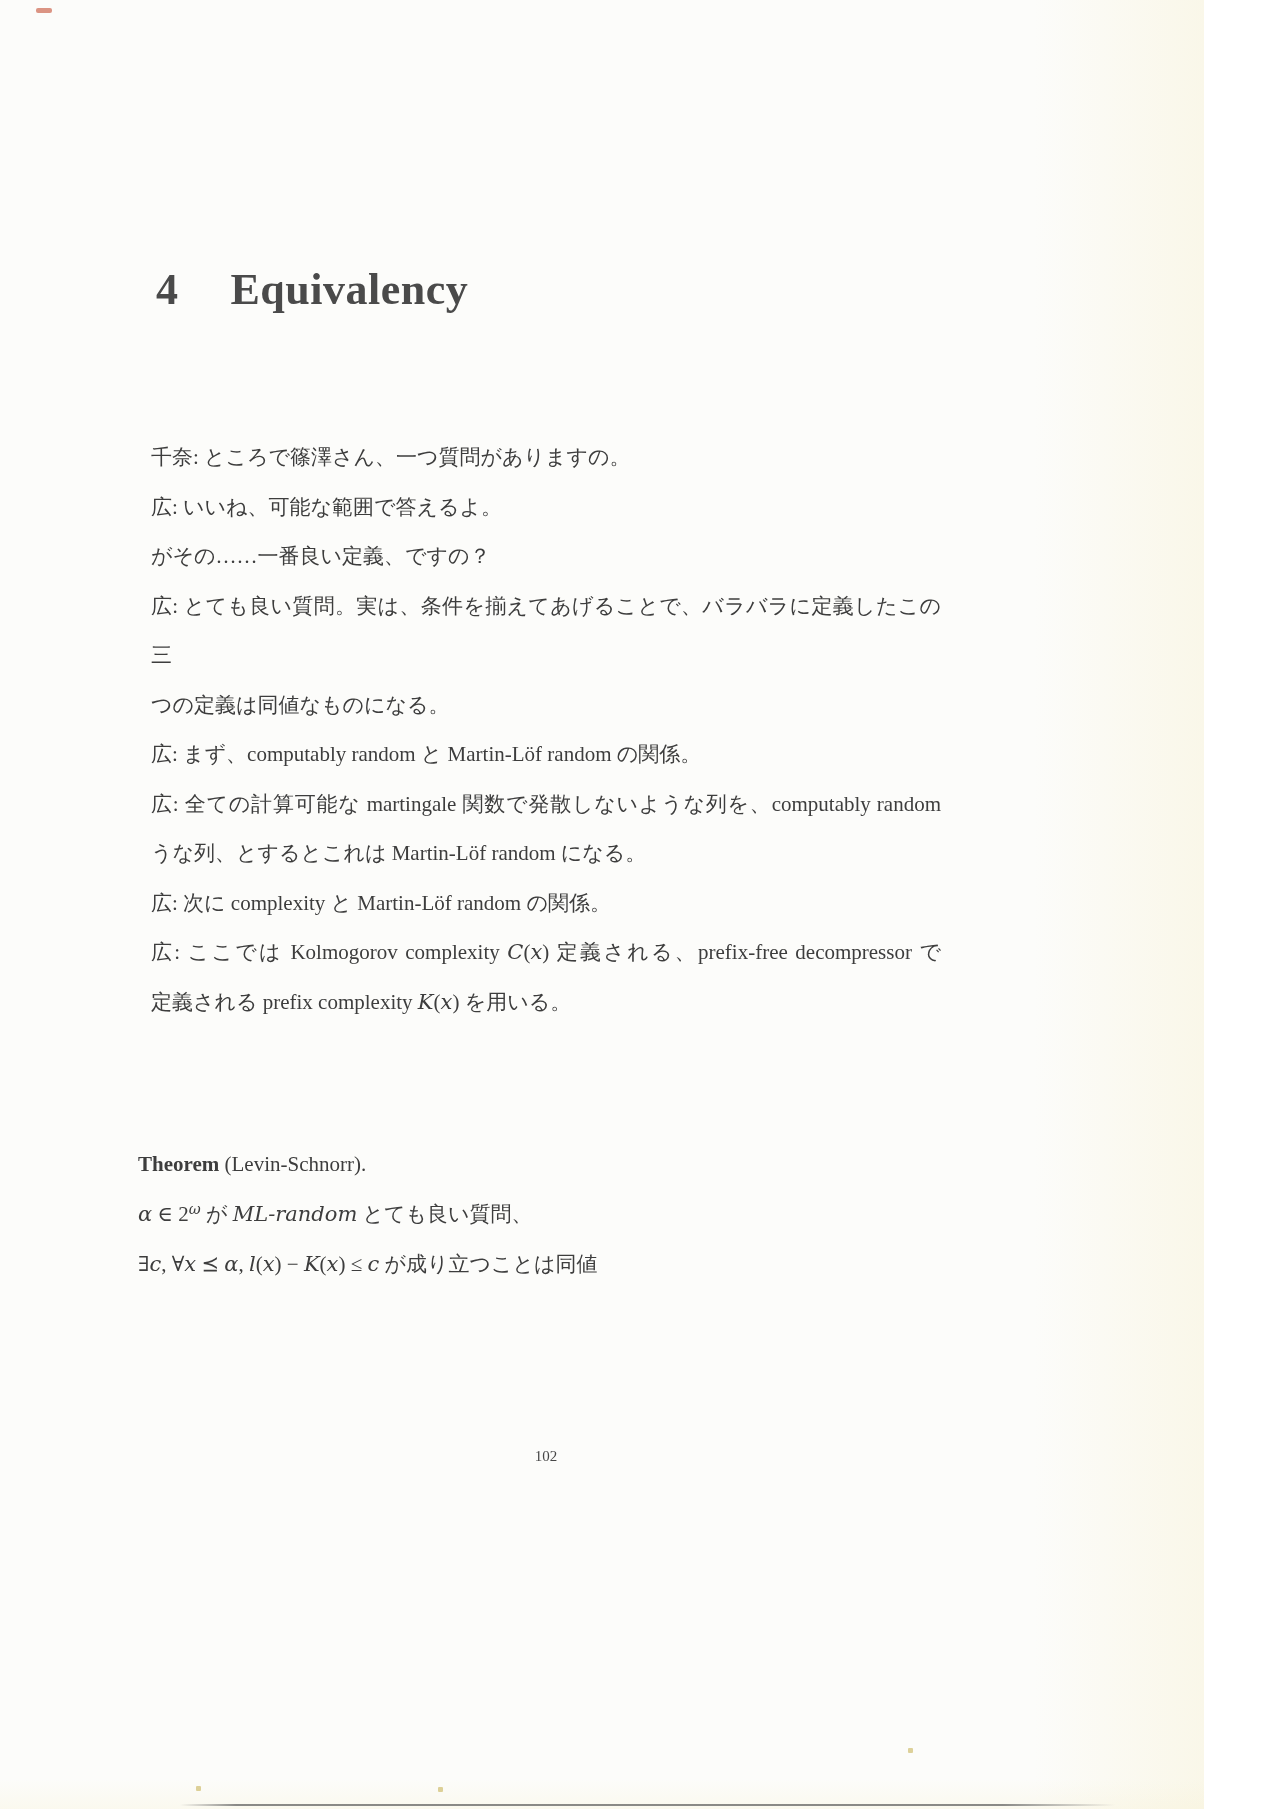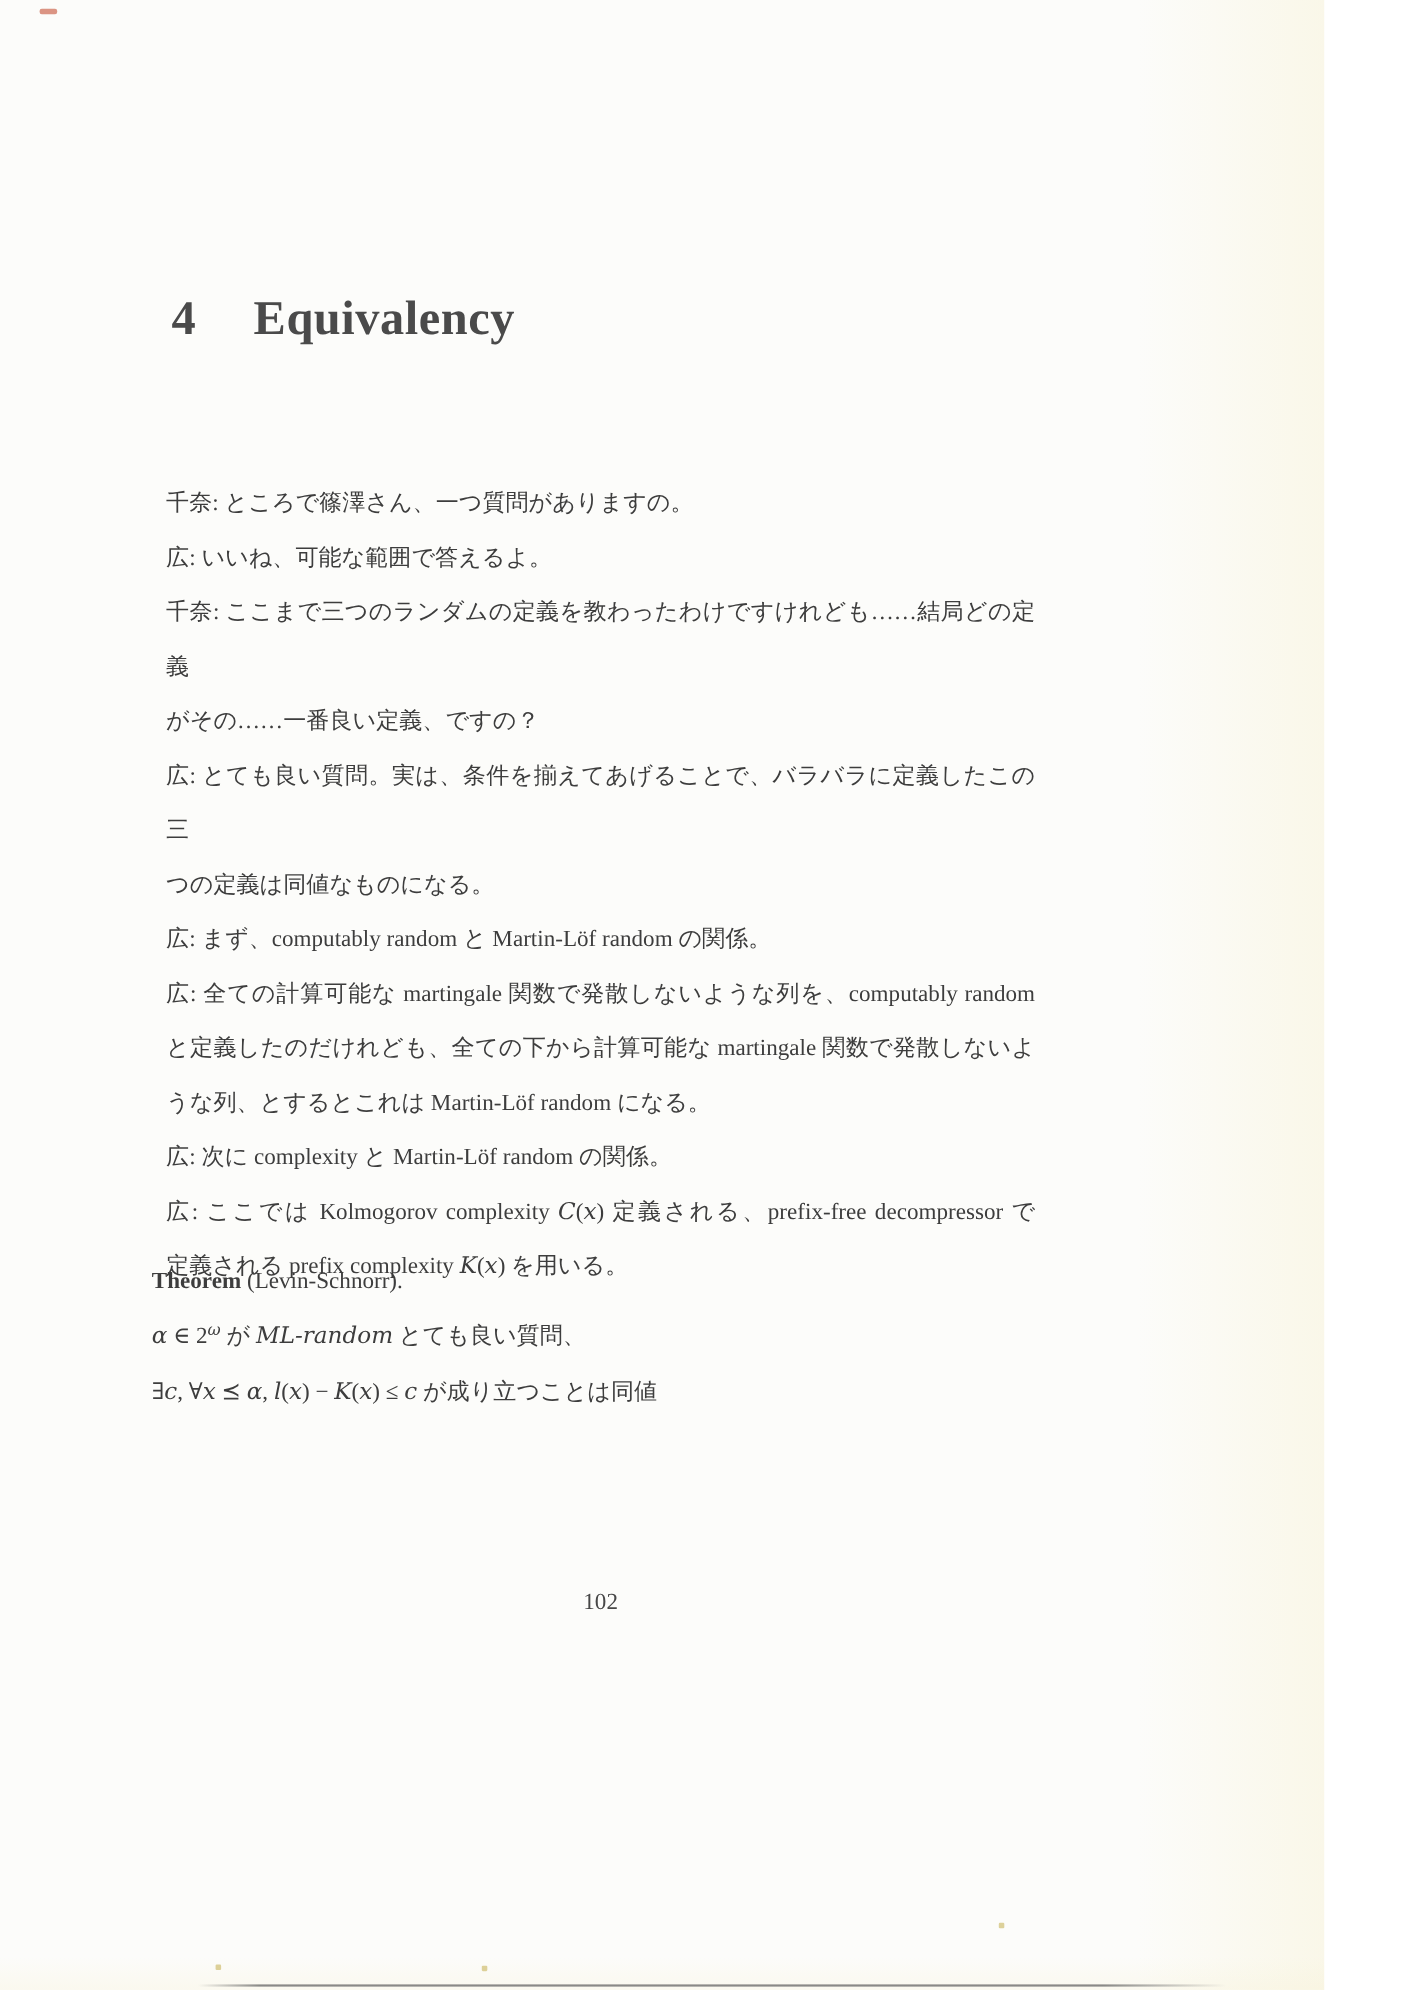--- a/index.html
+++ b/index.html
@@ -53,21 +53,21 @@
   .run-mi { font-style: italic; font-family: "DejaVu Serif", "Liberation Serif", serif; }
   .run-bf { font-weight: bold; }
   .run-sup {
     font-style: italic; font-size: 0.7em;
     position: relative; top: -0.45em;
     font-family: "DejaVu Serif", "Liberation Serif", serif;
   }
 
   .pagenum {
     position: absolute; left: 151px; top: 1442px; width: 790px;
-    text-align: center; font-size: 21px; line-height: 28px; color: #474747;
+    text-align: center; font-size: 15px; line-height: 28px; color: #474747;
   }
 
   
   .speck { position: absolute; pointer-events: none; }
   .speck-red    { width: 16px; height: 5px; background: rgba(196,78,52,0.6); border-radius: 2px; }
   .speck-yellow { width: 5px;  height: 8px; background: rgba(212,192,110,0.55); border-radius: 1px; }
   .speck-yellow-sm { width: 5px; height: 5px; background: rgba(200,180,90,0.6); border-radius: 1px; }
   .bottom-edge-line {
     position: absolute; left: 180px; top: 1804px; width: 935px; height: 2px;
     background: linear-gradient(to right,
@@ -81,27 +81,25 @@
 
 <div class="page">
 
   <div class="heading">
     <span class="sec-num">4</span><span class="sec-title">Equivalency</span>
   </div>
 
   <div class="dialogue">
     <div class="line"><span class="run-rm">千奈: ところで篠澤さん、一つ質問がありますの。</span></div>
     <div class="line"><span class="run-rm">広: いいね、可能な範囲で答えるよ。</span></div>
-    <div class="line justify"><span class="run-rm">千奈: ここまで三つのランダムの定義を教わったわけですけれども……結局どの定義</span></div>
     <div class="line"><span class="run-rm">がその……一番良い定義、ですの？</span></div>
     <div class="line justify"><span class="run-rm">広: とても良い質問。実は、条件を揃えてあげることで、バラバラに定義したこの三</span></div>
     <div class="line"><span class="run-rm">つの定義は同値なものになる。</span></div>
     <div class="line"><span class="run-rm">広: まず、computably random と Martin-Löf random の関係。</span></div>
     <div class="line justify"><span class="run-rm">広: 全ての計算可能な martingale 関数で発散しないような列を、computably random</span></div>
-    <div class="line justify"><span class="run-rm">と定義したのだけれども、全ての下から計算可能な martingale 関数で発散しないよ</span></div>
     <div class="line"><span class="run-rm">うな列、とするとこれは Martin-Löf random になる。</span></div>
     <div class="line"><span class="run-rm">広: 次に complexity と Martin-Löf random の関係。</span></div>
     <div class="line justify"><span class="run-rm">広: ここでは Kolmogorov complexity </span><span class="run-mi">C</span><span class="run-rm">(</span><span class="run-mi">x</span><span class="run-rm">) 定義される、prefix-free decompressor で</span></div>
     <div class="line"><span class="run-rm">定義される prefix complexity </span><span class="run-mi">K</span><span class="run-rm">(</span><span class="run-mi">x</span><span class="run-rm">) を用いる。</span></div>
   </div>
 
   <div class="theorem">
     <div class="line"><span class="run-bf">Theorem</span><span class="run-rm"> (Levin-Schnorr).</span></div>
     <div class="line"><span class="run-mi">α</span><span class="run-rm"> ∈ 2</span><span class="run-sup">ω</span><span class="run-rm"> が </span><span class="run-mi">ML-random</span><span class="run-rm"> とても良い質問、</span></div>
     <div class="line"><span class="run-rm">∃</span><span class="run-mi">c</span><span class="run-rm">, </span><span class="run-rm">∀</span><span class="run-mi">x</span><span class="run-rm"> ⪯ </span><span class="run-mi">α</span><span class="run-rm">, </span><span class="run-mi">l</span><span class="run-rm">(</span><span class="run-mi">x</span><span class="run-rm">) − </span><span class="run-mi">K</span><span class="run-rm">(</span><span class="run-mi">x</span><span class="run-rm">) ≤ </span><span class="run-mi">c</span><span class="run-rm"> が成り立つことは同値</span></div>

